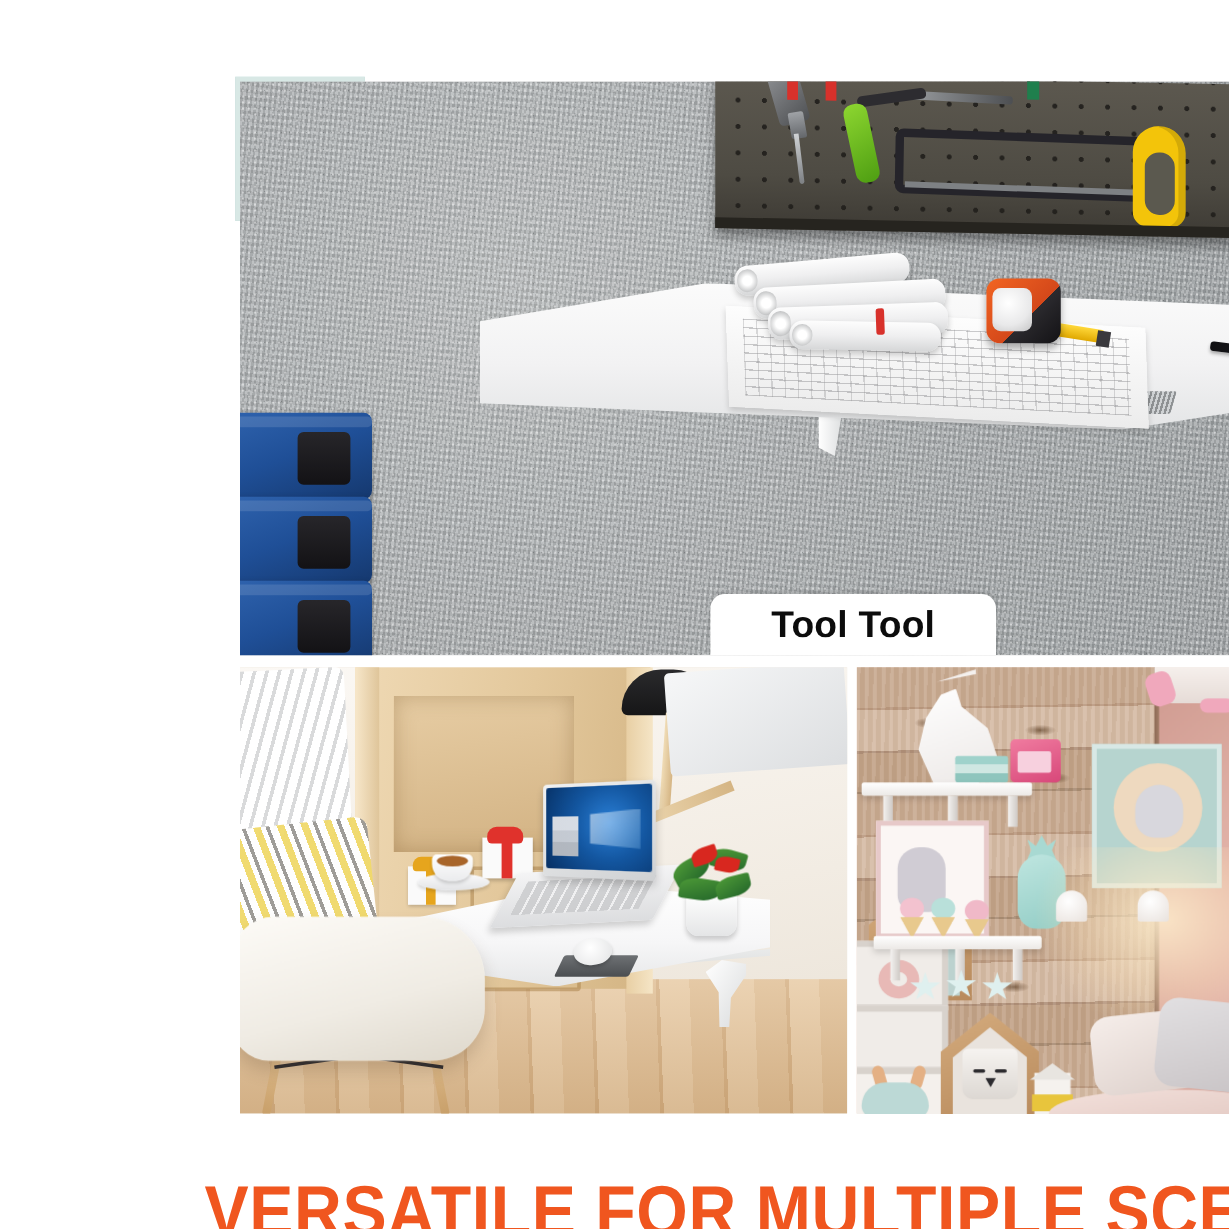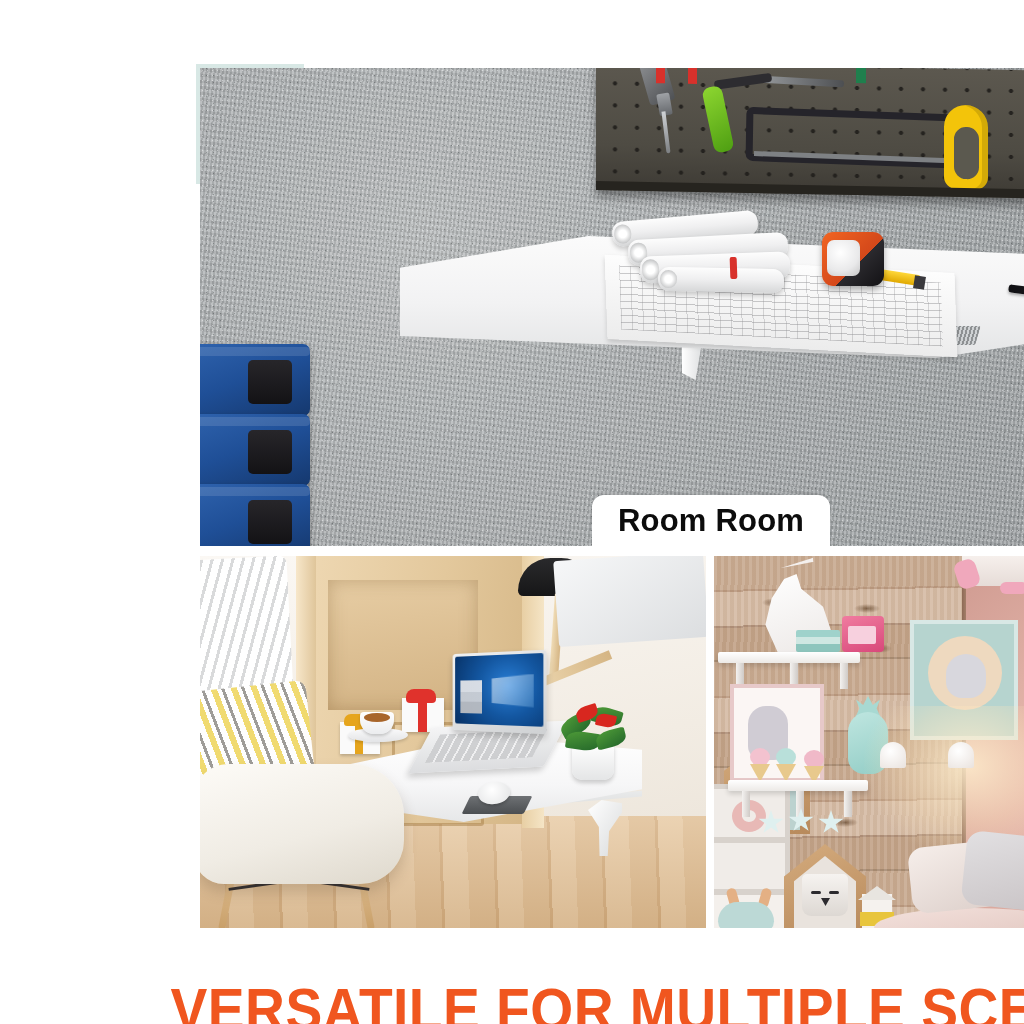--- a/index.html
+++ b/index.html
@@ -288,21 +288,21 @@
           <div class="lip"></div>
           <div class="latch"></div>
         </div>
       <div class="tb tb3">
           <div class="lip"></div>
           <div class="latch"></div>
         </div>
     </div>
 
     <div class="tag" id="tag-tool">
-      <span>Room Room</span>
+      <span>Tool Tool</span>
     </div>
   </div>
 
   <div class="panel" id="panel-bed">
     <div class="bed-wall"></div>
     <div class="bed-floor"></div>
 
     <div class="bed-cab"></div>
     <div class="bed-cab-inner"></div>
     <div class="bed-col"></div>

